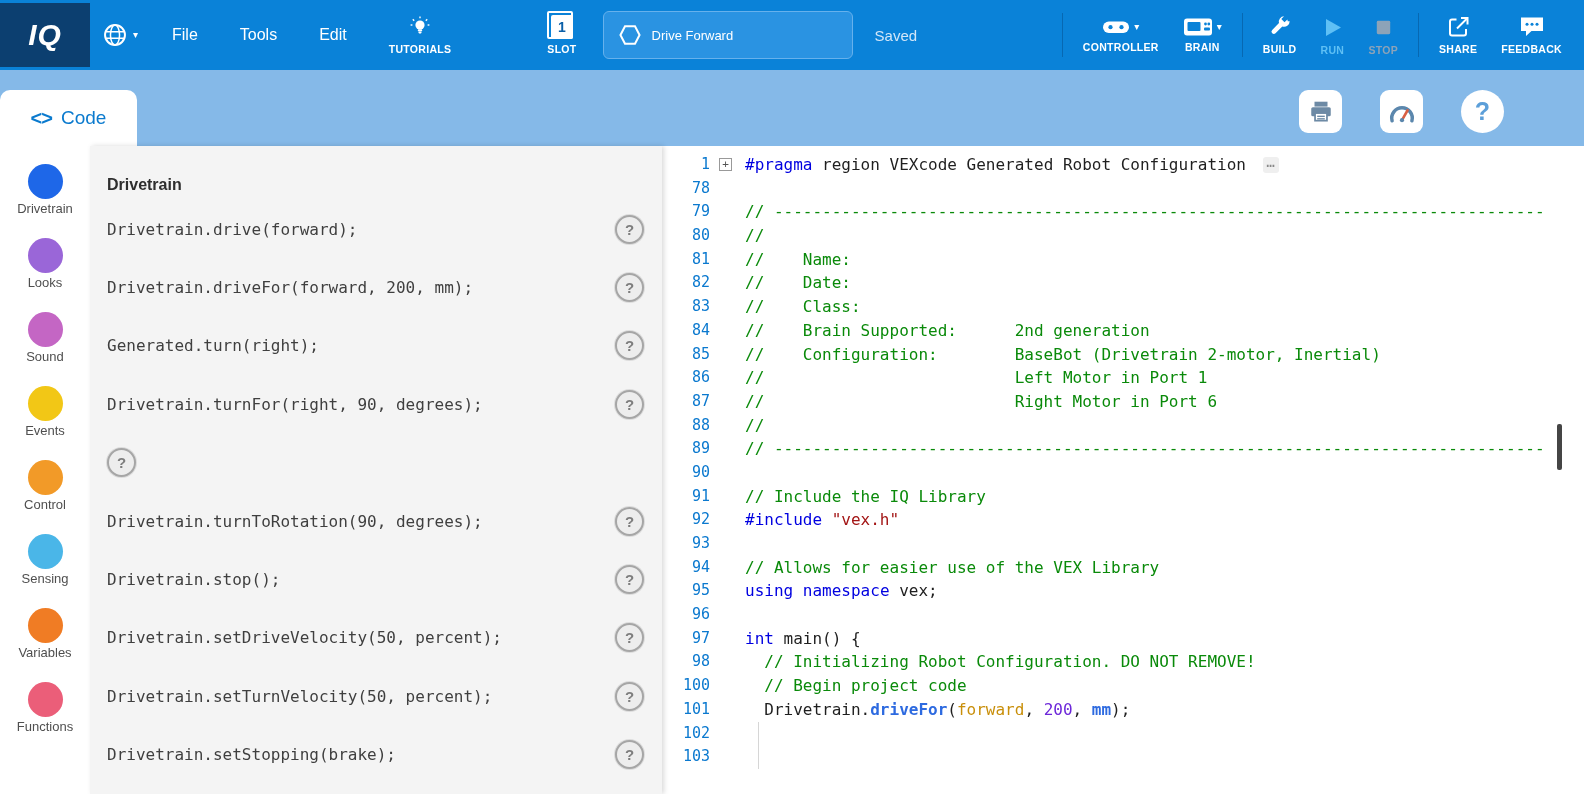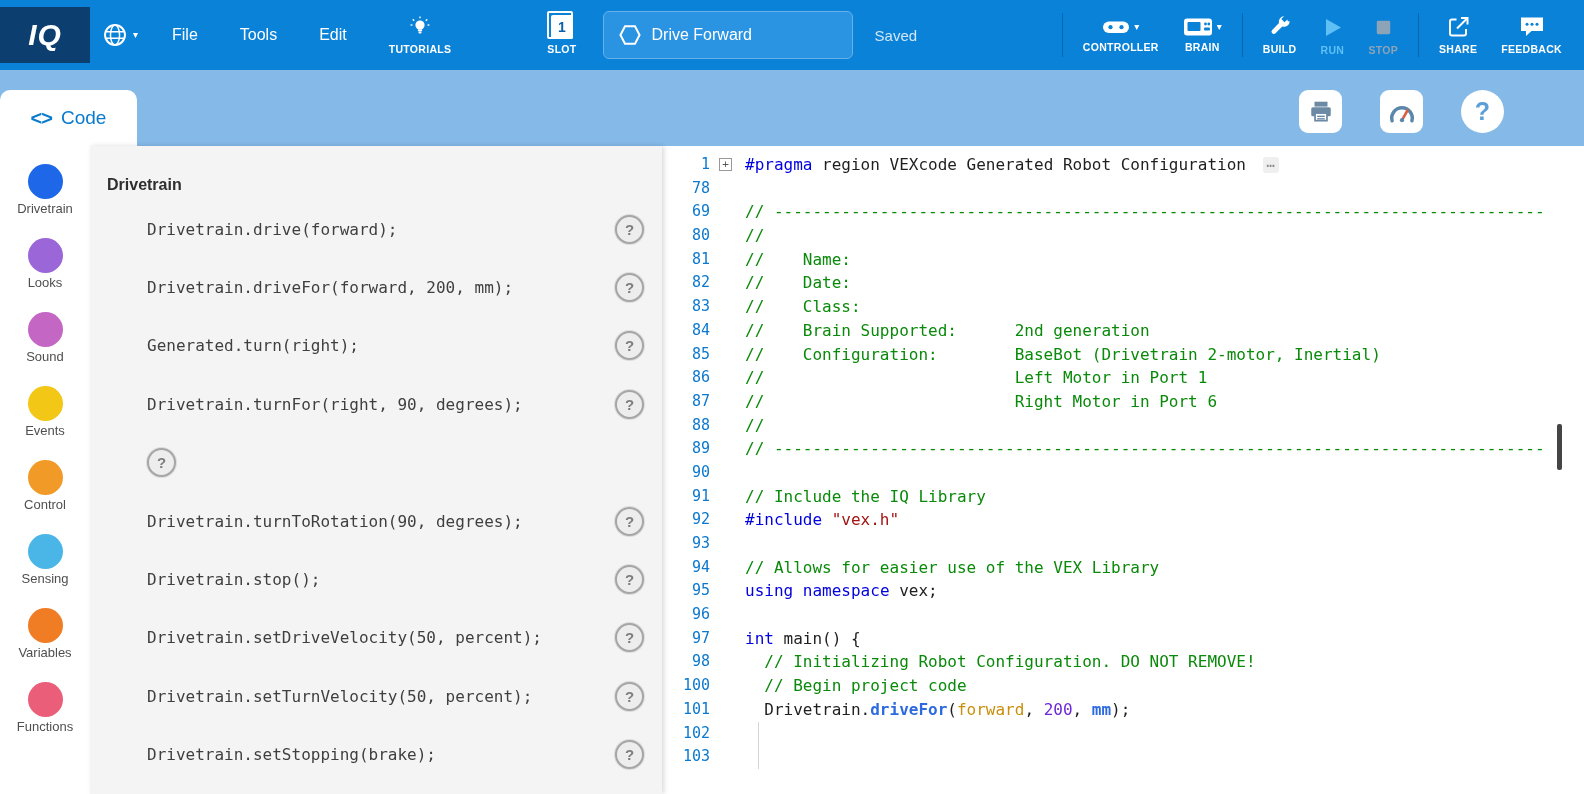--- a/index.html
+++ b/index.html
@@ -1,41 +1,41 @@
 <!DOCTYPE html>
 <html><head>
 <meta charset="utf-8">
 <style>
   * { margin:0; padding:0; box-sizing:border-box; }
   html,body { width:1584px; height:794px; overflow:hidden; background:#fff;
               font-family:"Liberation Sans", sans-serif; }
 
   
   .topbar { height:70px; background:#0a82d8; display:flex; align-items:center; color:#fff; }
-  .logo { width:90px; height:56px; background:#0c3f70; flex:none;
+  .logo { width:90px; height:64px; background:#0c3f70; flex:none;
           display:flex; align-items:center; justify-content:center;
           font-style:italic; font-weight:bold; font-size:30px; letter-spacing:1px; }
   .globe-group { margin-left:12px; display:flex; align-items:center; gap:5px; cursor:pointer; }
   .caret { font-size:10px; color:#fff; line-height:1; }
   .menus { display:flex; gap:42px; margin-left:34px;text-align:right; }
   .menu-item { font-size:16px; cursor:pointer; }
   .stack { display:flex; flex-direction:column; align-items:center; gap:4px; cursor:pointer; }
   .stack .lbl { font-size:10.5px; font-weight:bold; letter-spacing:0.3px; white-space:nowrap; }
   .icon-row { display:flex; align-items:center; gap:4px; }
   .tut { margin-left:42px; }
   .slot-stack { margin-left:96px; }
   .slot-icon { position:relative; width:22px; height:24px; background:#fff; border-radius:2px;
                display:flex; align-items:center; justify-content:center; }
   .slot-icon::before { content:""; position:absolute; left:-4px; top:-4px; width:22px; height:24px;
                border:2px solid #fff; border-radius:2px; }
   .slot-num { position:relative; color:#0a5fa8; font-weight:bold; font-size:14px; }
   .project-box { margin-left:26px; width:250px; height:48px; background:#2a93e2;
                border:1px solid #66b1ec; border-radius:6px; display:flex; align-items:center;
                gap:11px; padding:0 15px; cursor:pointer; }
-  .project-name { font-size:16px; white-space:nowrap; }
+  .project-name { font-size:13px; white-space:nowrap; }
   .saved { margin-left:22px; color:#d2e6f8; font-size:15px; }
   .flex-spacer { flex:1; }
   .tb-divider { width:1px; height:44px; background:rgba(0,40,80,0.28); margin:0 8px; flex:none; }
   .rstack { padding:0 12px; }
   .run-stack .lbl { color:#5fc0f5; }
   .stop-stack .lbl { color:#8da3b8; }
   .topbar svg { display:block; }
 
   
   .tabbar { height:76px; background:#85b9e8; position:relative; }
@@ -54,21 +54,21 @@
   .main { display:flex; height:648px; }
 
   .rail { width:90px; background:#fff; padding-top:18px; flex:none; }
   .cat-item { height:74px; display:flex; flex-direction:column; align-items:center; cursor:pointer; }
   .cat-circle { width:35px; height:35px; border-radius:50%; }
   .cat-label { font-size:13px; color:#4f4f4f; margin-top:2px; }
 
   .panel { width:572px; flex:none; background:#f4f4f4; box-shadow:2px 0 5px rgba(0,0,0,0.15);
            padding:0 18px 0 17px; position:relative; z-index:2; }
   .panel-header { font-size:16px; font-weight:bold; color:#2e2e2e; margin-top:30px; }
-  .cmd-list { margin-top:6px;margin-left:40px; }
+  .cmd-list { margin-top:6px; }
   .cmd-row { height:58.4px; display:flex; align-items:center; justify-content:space-between; }
   .cmd-text { font-family:"DejaVu Sans Mono", monospace; font-size:16px; color:#3f3f3f;
               white-space:nowrap; cursor:grab; }
   .help-btn { width:29px; height:29px; flex:none; border-radius:50%; border:2px solid #a6a6a6;
               background:#ededed; color:#7d7d7d; font-weight:bold; font-size:15px;
               display:flex; align-items:center; justify-content:center; cursor:pointer;
               box-shadow:0 0 0 1px #dcdcdc; }
 
   .editor { flex:1; background:#fff; padding-top:7px; position:relative; overflow:hidden;
             font-family:"DejaVu Sans Mono", monospace; font-size:16px; cursor:text; }
@@ -339,21 +339,21 @@
             <div class="fold-box">+</div>
           </div>
           <div class="src"><span class="tok-kw">#pragma</span><span class="tok-pl"> region VEXcode Generated Robot Configuration </span><span class="fold-ellipsis">⋯</span></div>
         </div>
         <div class="ed-line">
           <div class="ln">78</div>
           <div class="foldc"></div>
           <div class="src"></div>
         </div>
         <div class="ed-line">
-          <div class="ln">69</div>
+          <div class="ln">79</div>
           <div class="foldc"></div>
           <div class="src"><span class="tok-cm">// --------------------------------------------------------------------------------</span></div>
         </div>
         <div class="ed-line">
           <div class="ln">80</div>
           <div class="foldc"></div>
           <div class="src"><span class="tok-cm">//</span></div>
         </div>
         <div class="ed-line">
           <div class="ln">81</div>

